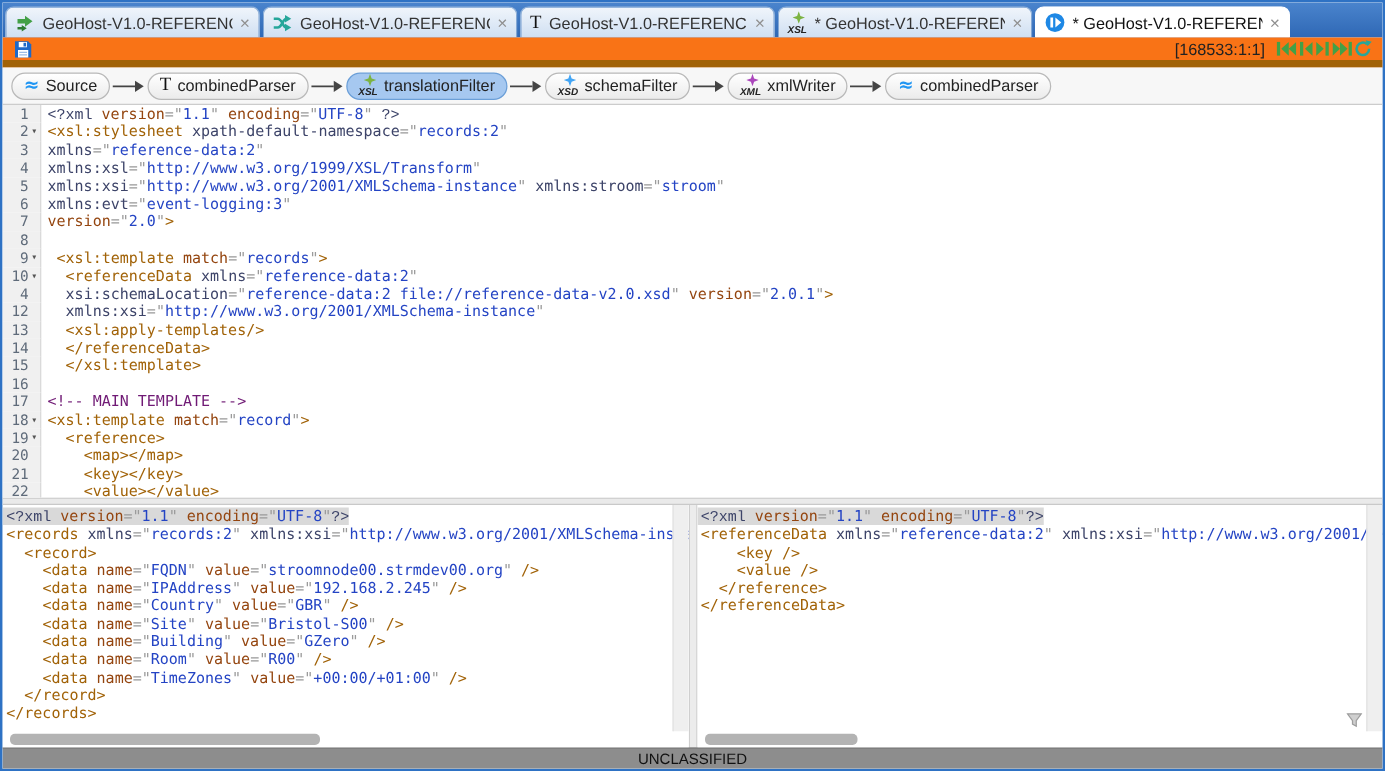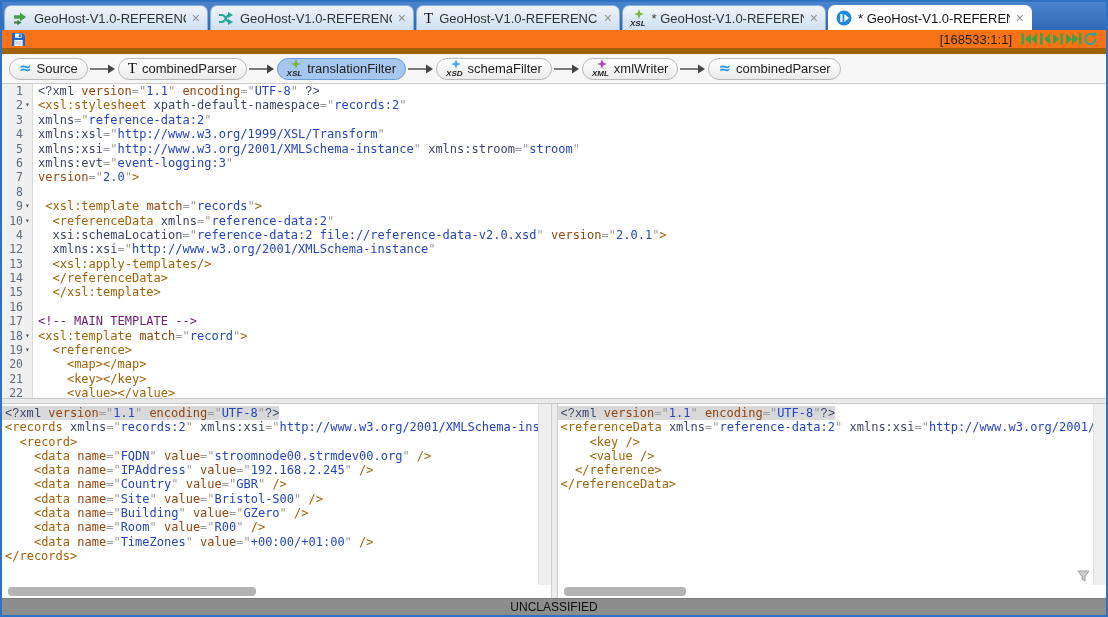--- a/index.html
+++ b/index.html
@@ -472,20 +472,23 @@
           <div class="cl">
             <span class="lbody"><span class="tok-p">    </span><span class="tok-t">&lt;data </span><span class="tok-a">name</span><span class="tok-q">="</span><span class="tok-s">Building</span><span class="tok-q">" </span><span class="tok-a">value</span><span class="tok-q">="</span><span class="tok-s">GZero</span><span class="tok-q">" </span><span class="tok-t">/&gt;</span></span>
           </div>
           <div class="cl">
             <span class="lbody"><span class="tok-p">    </span><span class="tok-t">&lt;data </span><span class="tok-a">name</span><span class="tok-q">="</span><span class="tok-s">Room</span><span class="tok-q">" </span><span class="tok-a">value</span><span class="tok-q">="</span><span class="tok-s">R00</span><span class="tok-q">" </span><span class="tok-t">/&gt;</span></span>
           </div>
           <div class="cl">
             <span class="lbody"><span class="tok-p">    </span><span class="tok-t">&lt;data </span><span class="tok-a">name</span><span class="tok-q">="</span><span class="tok-s">TimeZones</span><span class="tok-q">" </span><span class="tok-a">value</span><span class="tok-q">="</span><span class="tok-s">+00:00/+01:00</span><span class="tok-q">" </span><span class="tok-t">/&gt;</span></span>
           </div>
           <div class="cl">
+            <span class="lbody"><span class="tok-p">  </span><span class="tok-t">&lt;/record&gt;</span></span>
+          </div>
+          <div class="cl">
             <span class="lbody"><span class="tok-t">&lt;/records&gt;</span></span>
           </div>
         </div>
       <div class="vtrack"></div>
       <div class="hscroll">
           <div class="hthumb" style="left:4px;width:248px;"></div>
         </div>
     </div>
     <div class="vsplit"></div>
     <div class="pane">

